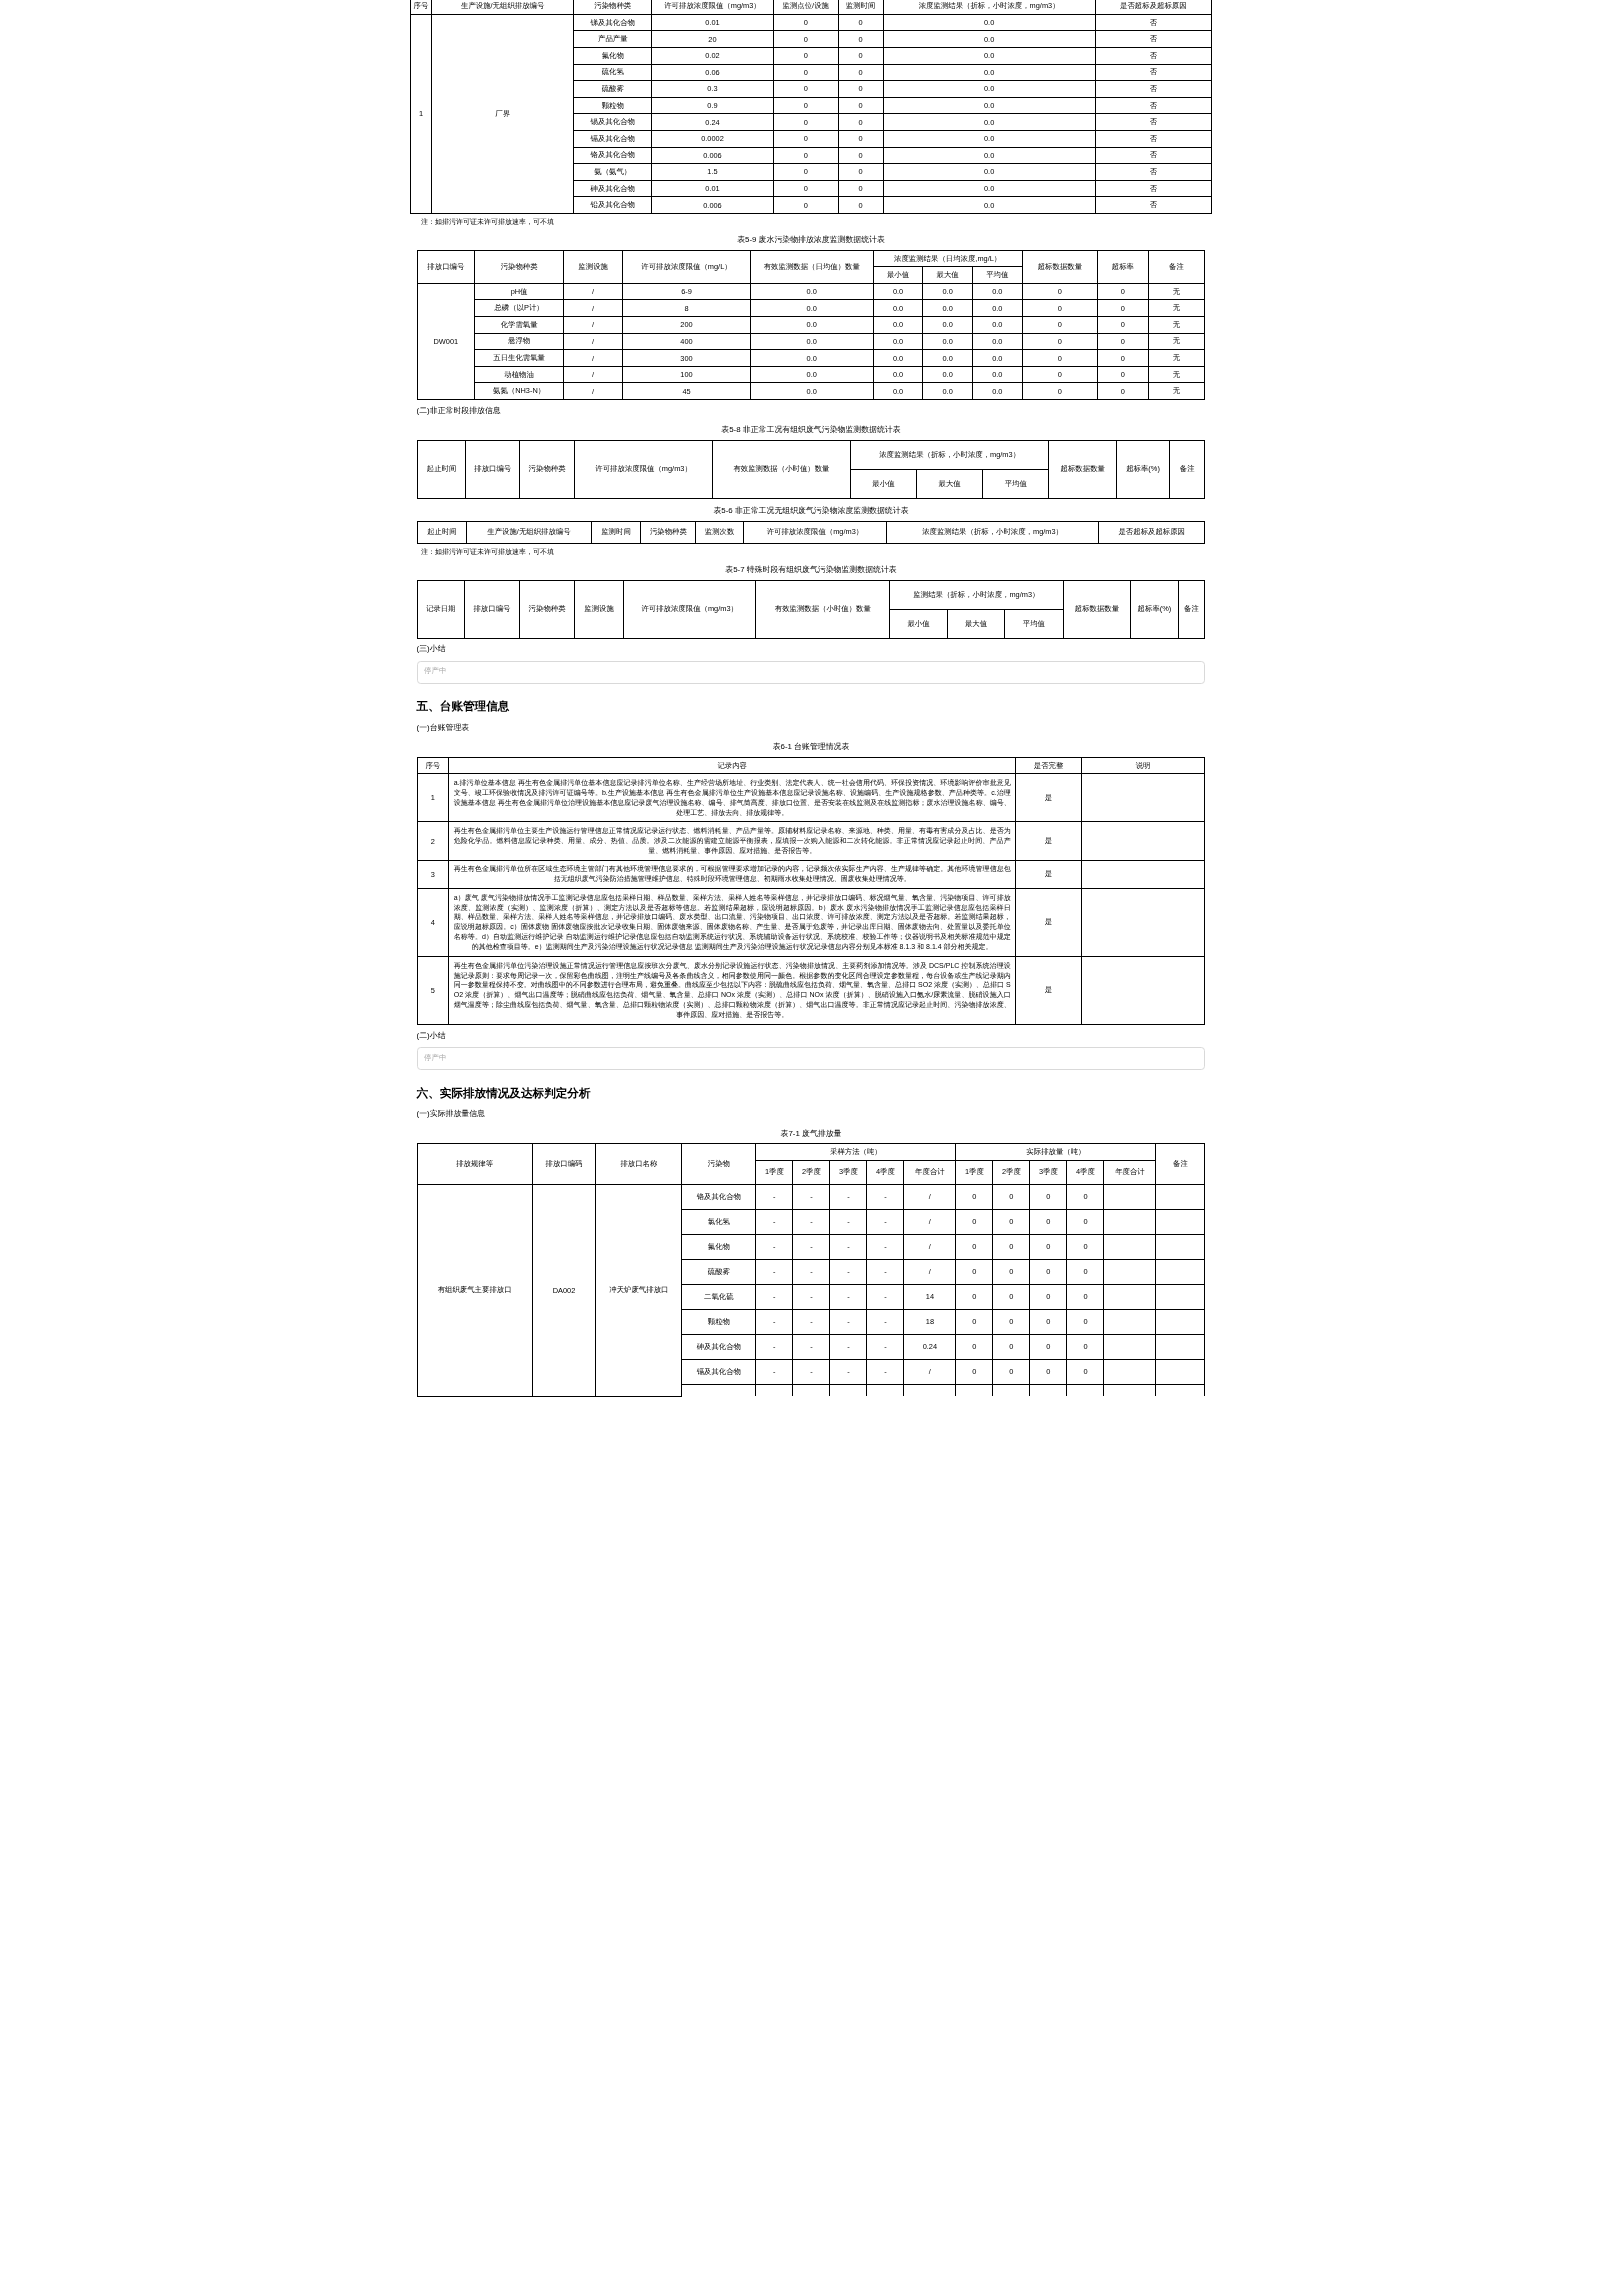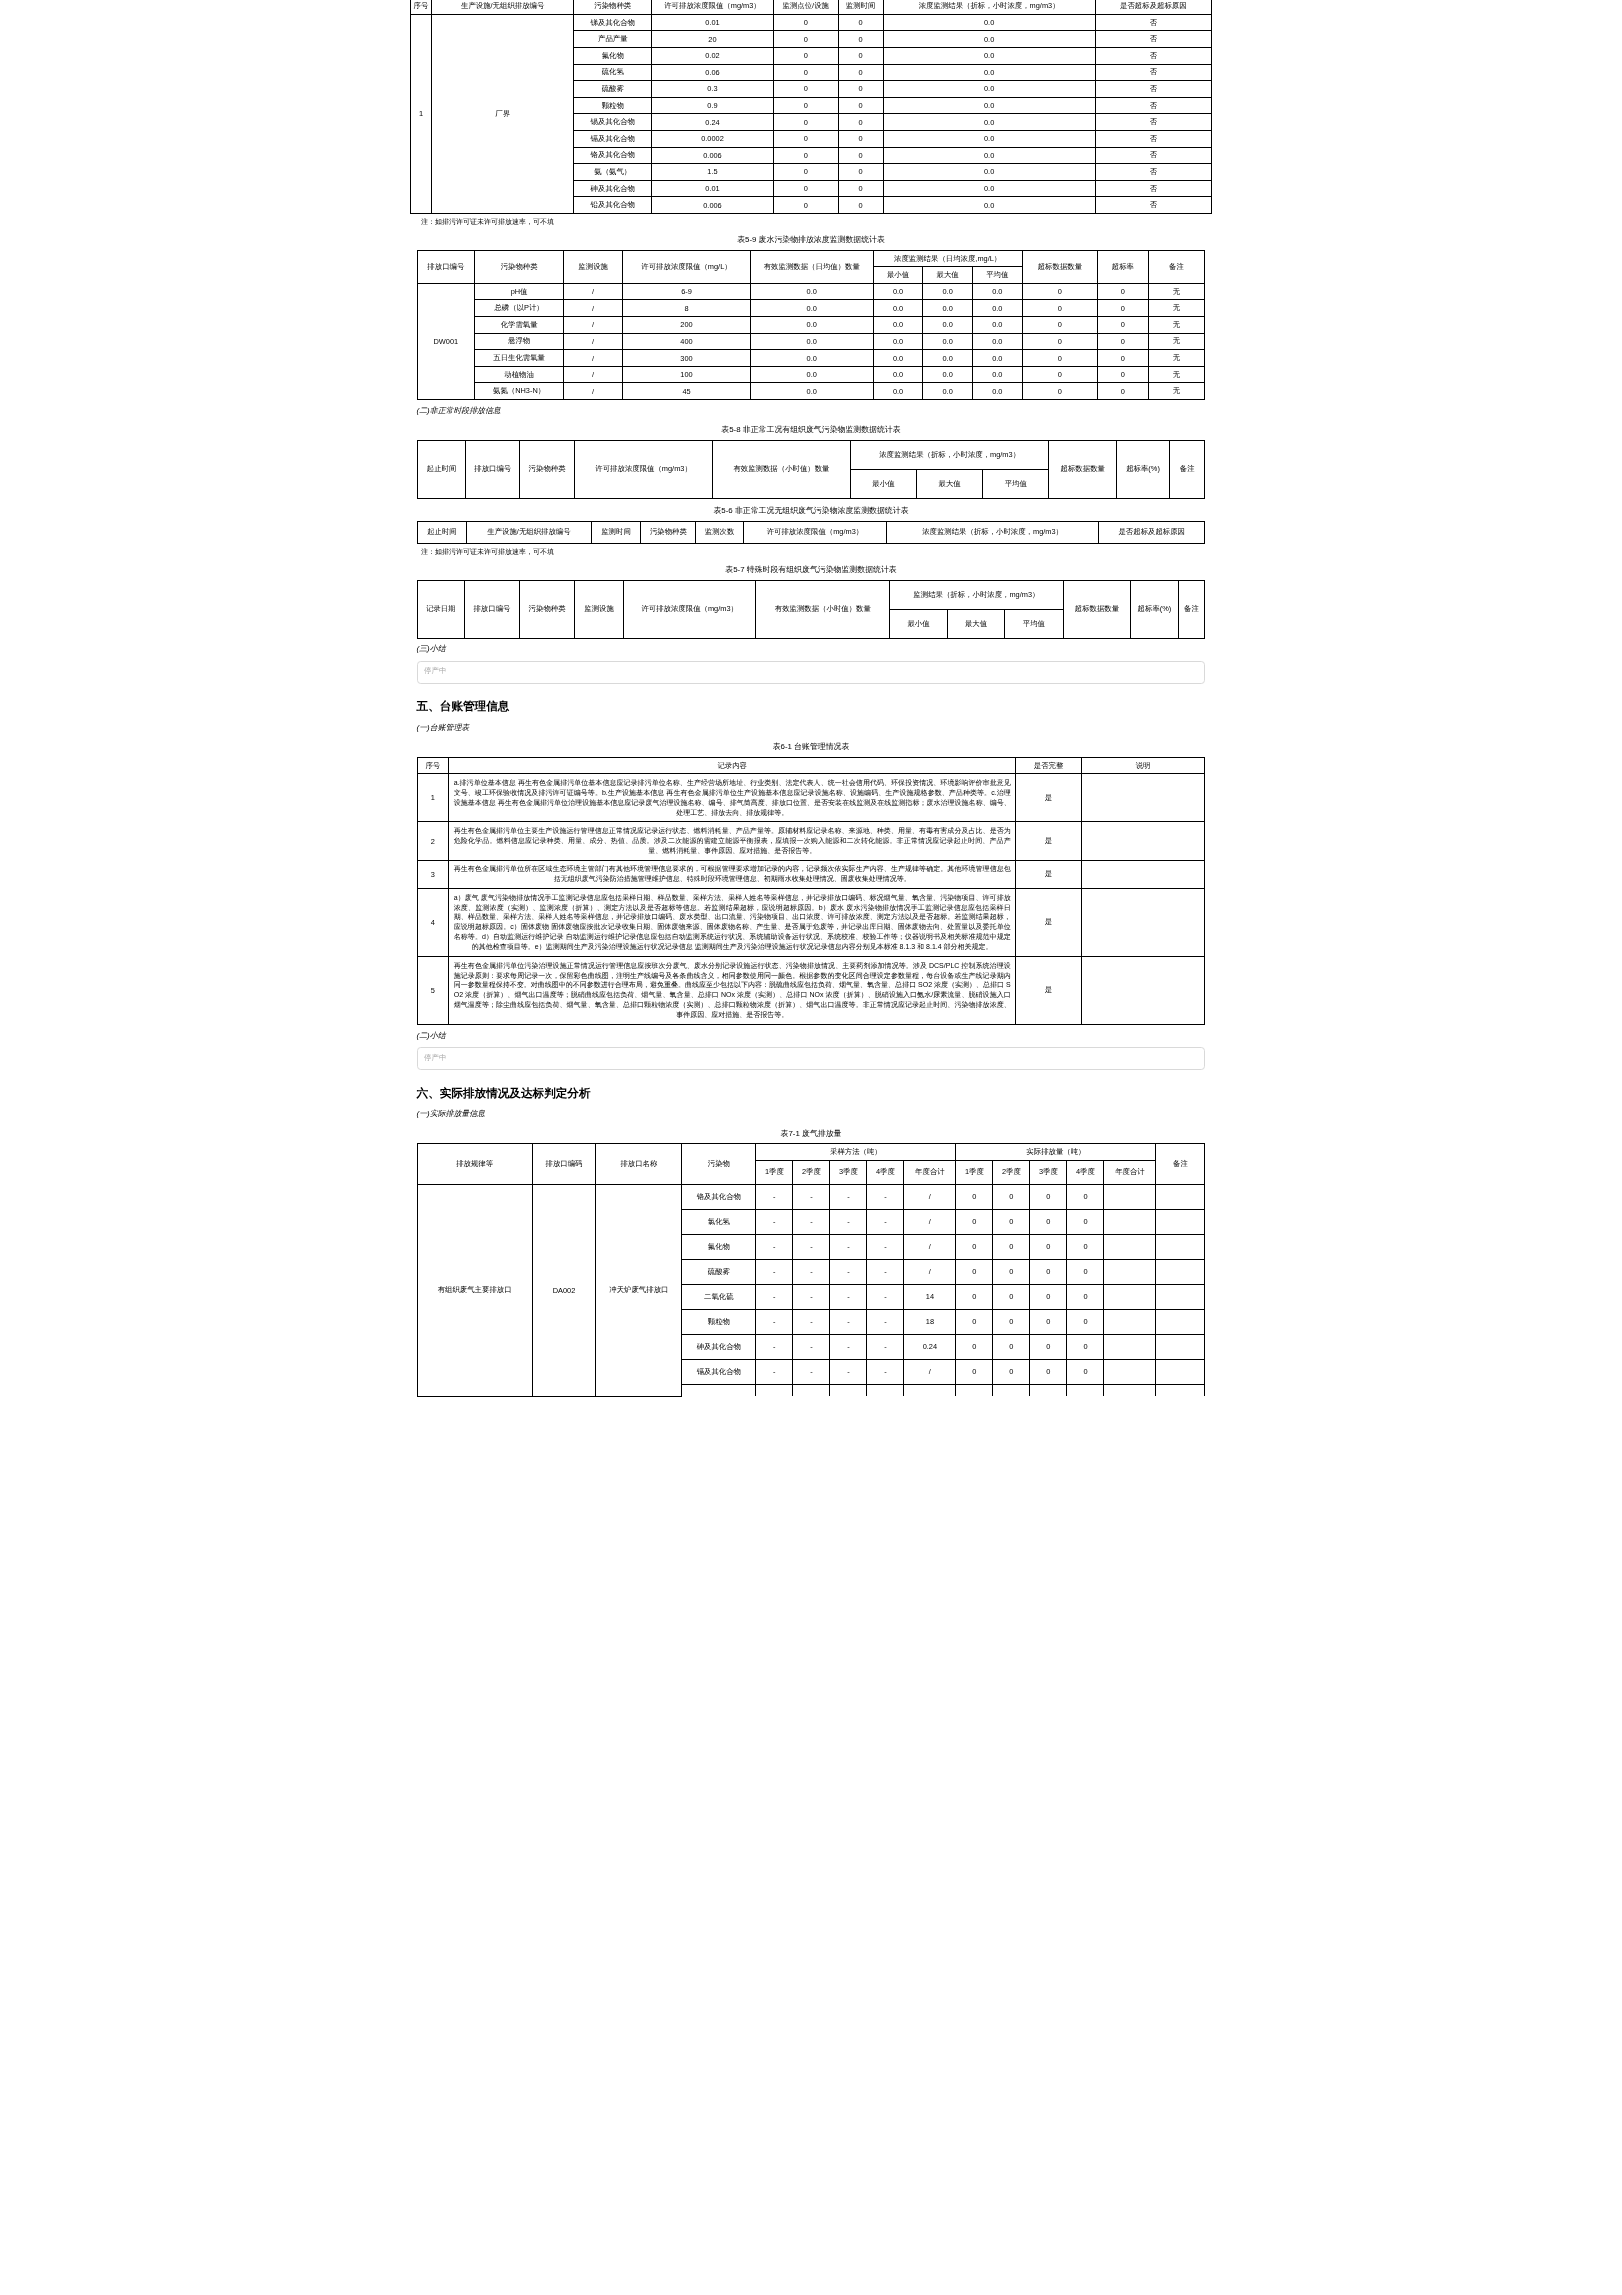--- a/index.html
+++ b/index.html
@@ -11,21 +11,21 @@
   table { border-collapse: collapse; width: 100%; table-layout: fixed; }
   th, td {
     border: 0.5px solid #000; text-align: center; vertical-align: middle;
     font-size: 7.4px; font-weight: normal; padding: 2.8px 1.9px; word-break: break-all;
   }
   .thick-bottom { border-bottom: 1.4px solid #000 !important; }
   .thick-top { border-top: 0.9px solid #000 !important; }
   .tbl-wrap { margin: 0 6.5px; }
   .tbl-title { text-align: center; font-size: 7.9px; padding: 6.5px 0 4.6px 0; }
   .note { font-size: 7px; padding: 2.8px 0 0.9px 11px; }
-  .sub-heading { font-size: 7.9px; padding: 4.6px 0 1.9px 6.5px; font-style: italic; }
+  .sub-heading { font-size: 7.9px; padding: 4.6px 0 1.9px 6.5px; }
   .big-heading { font-size: 11.6px; font-weight: bold; padding: 13px 0 2.8px 6.5px; }
   .summary-box {
     margin: 4.6px 6.5px 2.8px 6.5px; height: 23px; border: 0.5px solid #d9d9d9;
     border-radius: 3.7px; color: #a8a8a8; font-size: 7.4px; padding: 4.6px 6.5px;
     background: #fff;
   }
   
   .cut-top { margin-top: -2.8px; }
   .t53 td { height: 15.3px; }
   .t54 td { height: 14px; }

